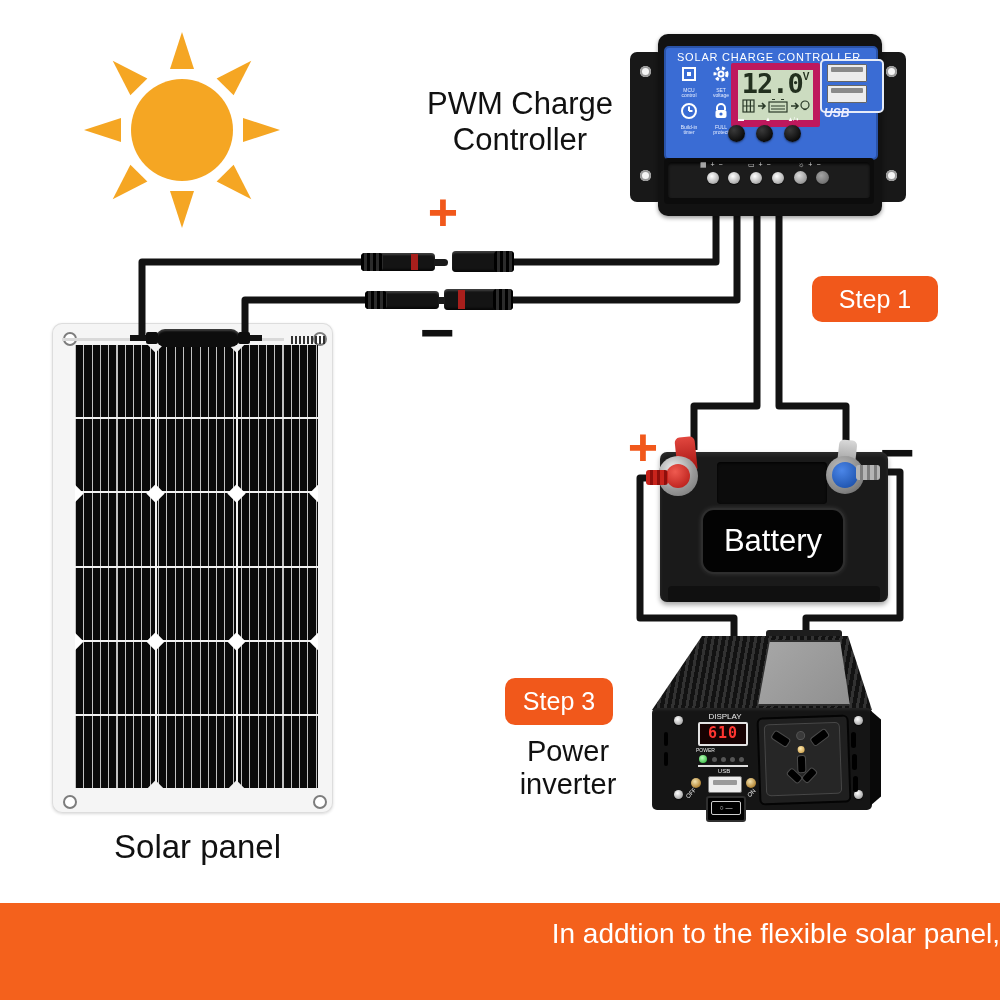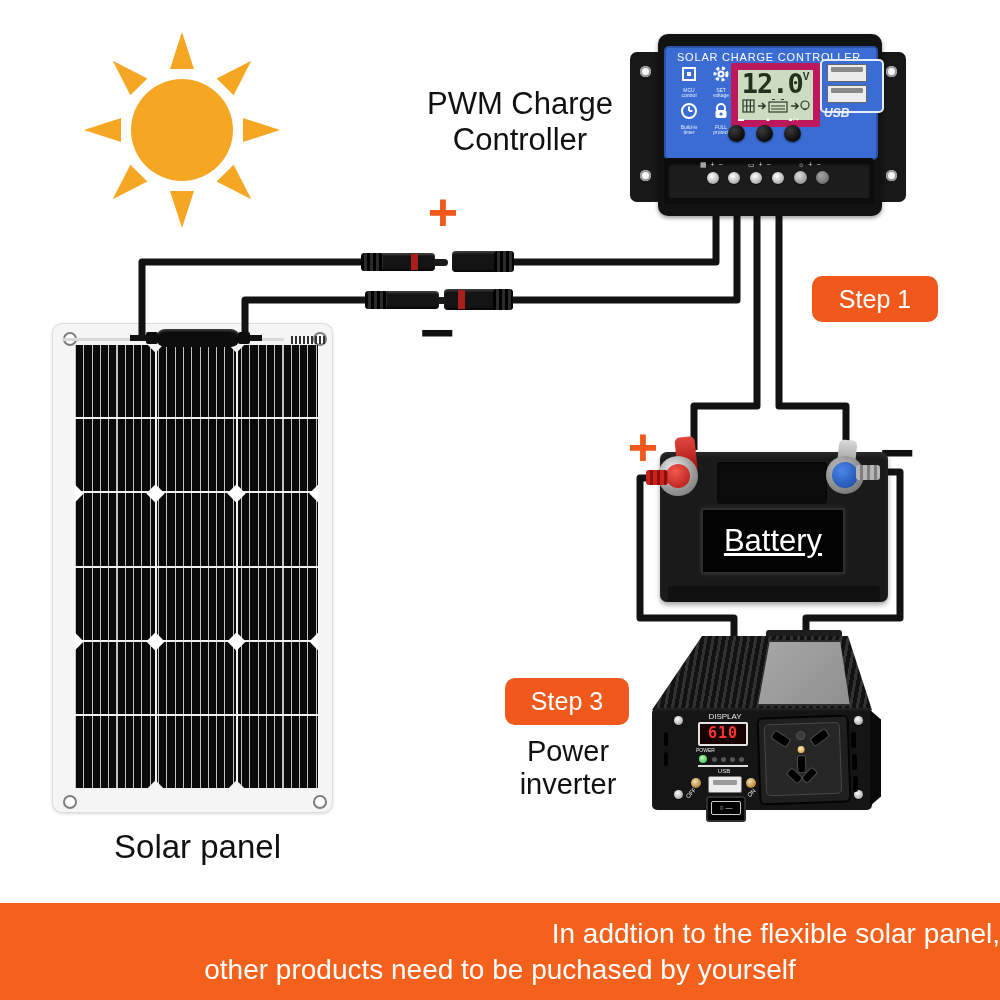--- a/index.html
+++ b/index.html
@@ -41,22 +41,22 @@
   .usbport{background:#ececec;border:1px solid #666;border-radius:1px;}
   .usbport i{display:block;height:5px;margin:2px 3px 0 3px;background:#8a8a8a;border-radius:1px;}
   .usb-text{color:#eef;font-style:italic;font-weight:bold;font-size:12px;}
   .termstrip{background:#0c0c0c;border-radius:4px;}
   .terminner{background:#1c1c1c;border-radius:3px;box-shadow:inset 0 2px 3px rgba(0,0,0,.8);}
   .termicons{color:#d9d9d9;font-size:7px;letter-spacing:1px;white-space:nowrap;}
   .screw{border-radius:50%;background:radial-gradient(circle at 40% 35%,#ffffff,#b9b9b9 60%,#7c7c7c);box-shadow:0 1px 1px rgba(0,0,0,.6);}
   
   .bat-body{background:#1a1a1a;border-radius:7px;box-shadow:inset 0 3px 4px rgba(255,255,255,.08),0 3px 5px rgba(0,0,0,.35);}
   .bat-recess{background:#0c0c0c;border-radius:4px;box-shadow:inset 0 1px 3px #000;}
-  .bat-label{background:#030303;border-radius:0;box-shadow:0 0 0 2px #2e2e2e, 0 0 6px rgba(255,255,255,.25);
-             color:#fff;font-size:31px;display:flex;align-items:center;justify-content:center;text-decoration:underline;}
+  .bat-label{background:#030303;border-radius:11px;box-shadow:0 0 0 2px #2e2e2e, 0 0 6px rgba(255,255,255,.25);
+             color:#fff;font-size:31px;display:flex;align-items:center;justify-content:center;}
   .bat-lip{background:#101010;border-radius:4px;}
   
   .inv-top{background:repeating-linear-gradient(100deg,#323232 0 3px,#121212 3px 7px);}
   .inv-gray{background:linear-gradient(135deg,#a8a8a8,#8f8f8f);border:2px solid #2d2d2d;}
   .inv-front{background:#151515;border-radius:5px;box-shadow:inset 0 2px 3px rgba(255,255,255,.07);}
   .inv-side{background:#090909;}
   .inv-text{color:#e8e8e8;text-align:center;}
   .seg{font-family:"DejaVu Sans Mono",monospace;font-weight:bold;color:var(--display-red,#FF3530);}
   .goldscrew{border-radius:50%;background:radial-gradient(circle at 40% 35%,#f3e2b0,#b98d3e 65%,#6b4d1d);}
   .vent{background:#000;border-radius:3px;}
@@ -307,26 +307,25 @@
     <div class="abs vent" style="left:203px;top:104px;width:5px;height:16px;"></div>
     <div class="abs vent" style="left:204px;top:126px;width:5px;height:16px;"></div>
     <div class="abs vent" style="left:205px;top:148px;width:5px;height:16px;"></div>
     <div class="abs vent" style="left:16px;top:104px;width:4px;height:14px;"></div>
     <div class="abs vent" style="left:16px;top:124px;width:4px;height:14px;"></div>
   </div>
 
   <div class="abs badge" style="left:812px;top:276px;width:126px;height:46px;">
     <span>Step 1</span>
   </div>
-  <div class="abs badge" style="left:505px;top:678px;width:124px;height:47px;">
+  <div class="abs badge" style="left:505px;top:678px;width:108px;height:47px;">
     <span>Step 3</span>
   </div>
 
   <div class="abs caption" style="left:395px;top:86px;width:250px;font-size:31px;">PWM Charge Controller</div>
   <div class="abs caption" style="left:60px;top:828px;width:275px;font-size:33px;">Solar panel</div>
   <div class="abs caption" style="left:488px;top:735px;width:160px;font-size:29px;">Power inverter</div>
 
   <div class="abs banner" style="left:0;top:903px;width:1000px;height:97px;">
     <div style="font-size:28px;margin-top:13px;line-height:36px;text-align:right;">In addtion to the flexible solar panel,</div>
-    <div style="font-size:28px;line-height:36px;">other products need to be puchased by yourself</div>
   </div>
 
 </div>
 
 </body></html>

